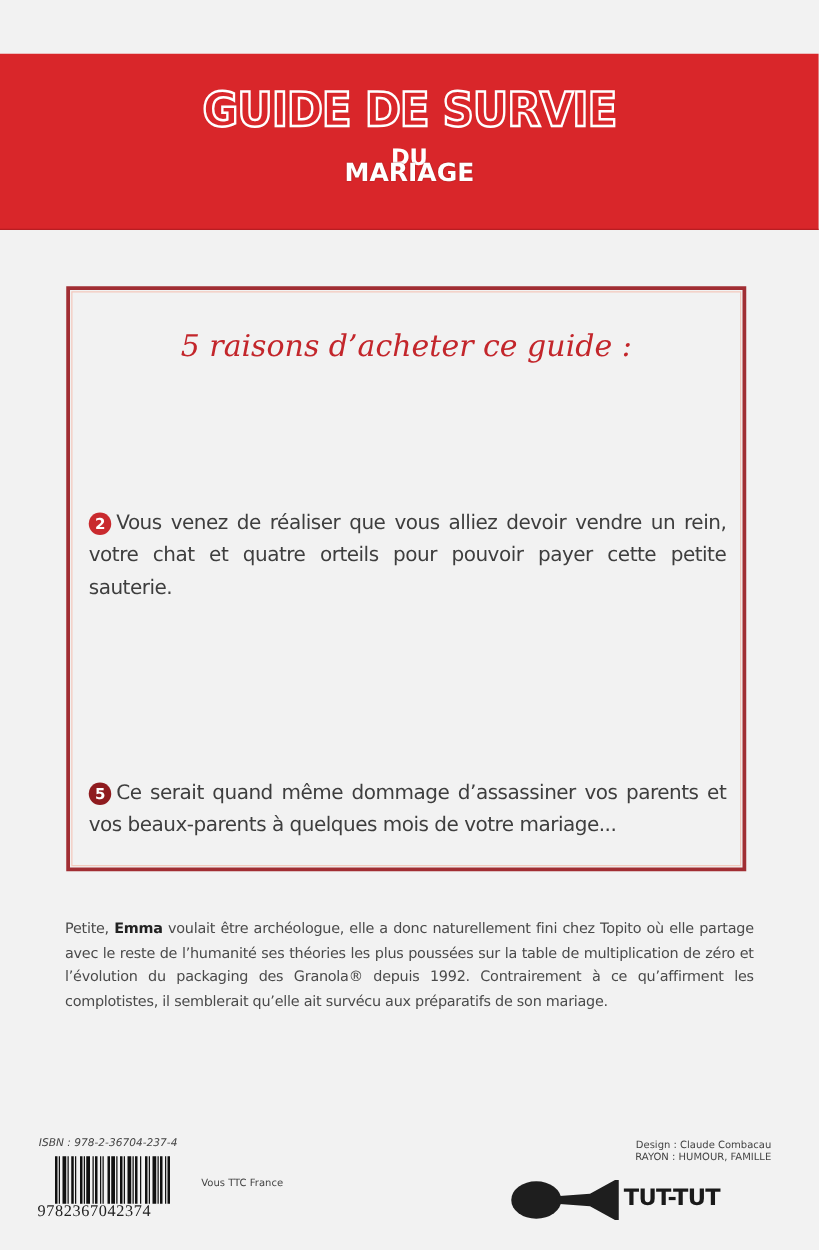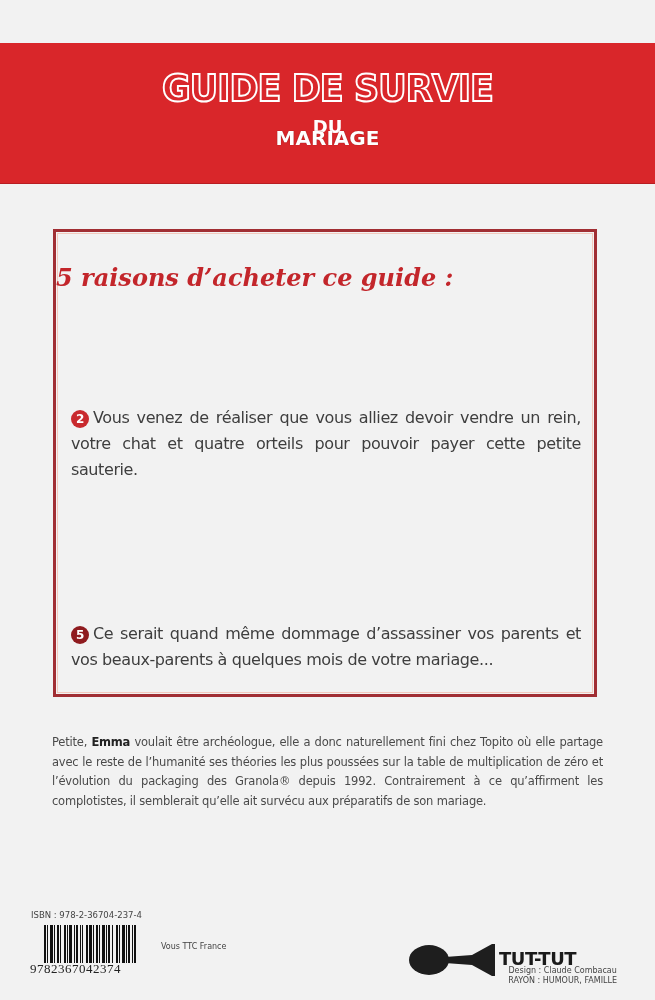--- a/index.html
+++ b/index.html
@@ -35,22 +35,22 @@
       text-shadow: 0 0 1px #7a0f12;
     }
     .reasons-box {
       position: absolute; left: 53px; top: 229px; width: 544px; height: 468px;
       border: 3px solid #a12e33;
       outline: 1px solid #f3c9bd;
       outline-offset: -5px;
       background: #f2f2f2;
     }
     .reasons-heading {
-      position: absolute; left: 0; top: 31px; width: 100%; text-align: left;
-      font-family: "DejaVu Serif", serif; font-style: italic; font-weight: bold;
+      position: absolute; left: 0; top: 31px; width: 100%; text-align: center;
+      font-family: "DejaVu Serif", serif; font-style: italic; font-weight: normal;
       font-size: 24px; color: #c3262b;
     }
     .reason {
       position: absolute; left: 15px; width: 510px;
       font-size: 16px; line-height: 26px; color: #3e3e3e;
       text-align: justify;
       font-family: "DejaVu Sans", sans-serif;
       letter-spacing: -0.4px;
     }
     .badge {
@@ -61,38 +61,38 @@
     }
     .badge.dark { background: #8f1b1f; }
     .bio {
       position: absolute; left: 52px; top: 733px; width: 551px;
       font-size: 11.5px; line-height: 19.5px; color: #4a4a4a;
       text-align: justify; letter-spacing: -0.2px;
     }
     .bio b { color: #222; }
     .isbn {
       position: absolute; left: 31px; top: 910px;
-      font-size: 8.5px; color: #444;
+      font-size: 8.5px; color: #444; font-style: italic;
     }
     .barcode {
       position: absolute; left: 44px; top: 925px; width: 106px; height: 38px;
       display: flex; align-items: stretch;
     }
     .barcode span { display: block; height: 100%; background: #111; }
     .barcode-num {
       position: absolute; left: 30px; top: 961px; width: 130px;
       font-size: 13px; letter-spacing: 0.5px; color: #222;
       font-family: Liberation Serif, serif;
     }
     .price {
       position: absolute; left: 161px; top: 942px;
       font-size: 8px; color: #444;
     }
     .credits {
-      position: absolute; right: 38px; top: 966px; text-align: center;
+      position: absolute; right: 38px; top: 911px; text-align: right;
       font-size: 8px; line-height: 10px; color: #444;
     }
     .logo {
       position: absolute; left: 407px; top: 940px; width: 180px; height: 40px;
     }
     .logo-text {
       position: absolute; left: 499px; top: 948px;
       font-weight: bold; font-size: 18px; color: #1a1a1a; letter-spacing: -0.5px;
     }
   </style>

